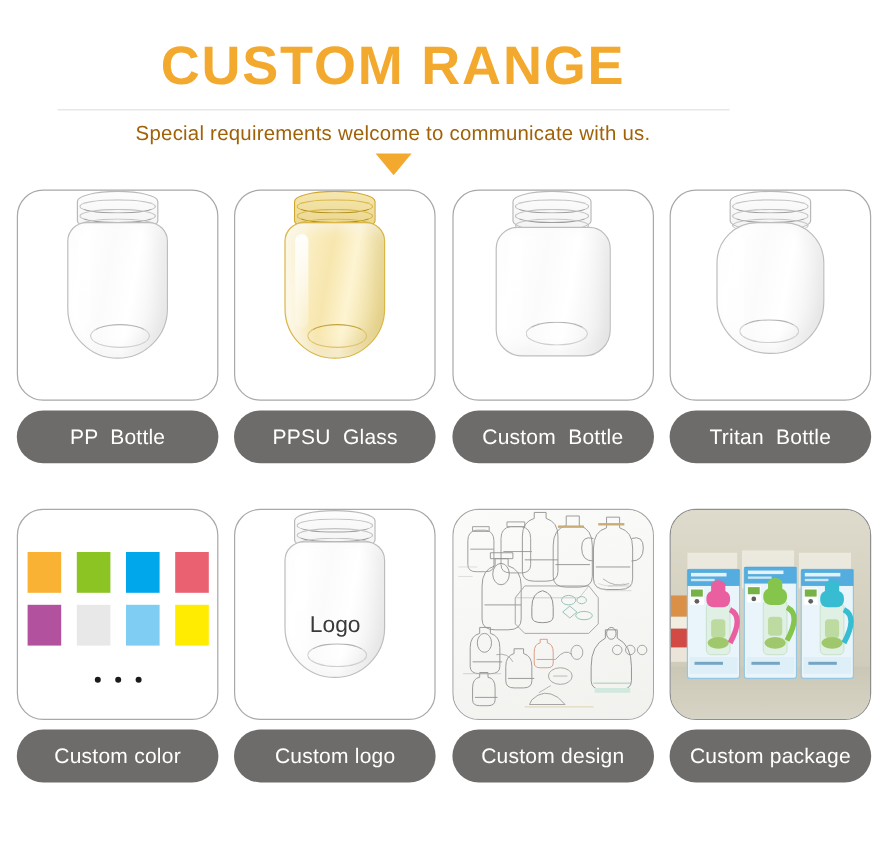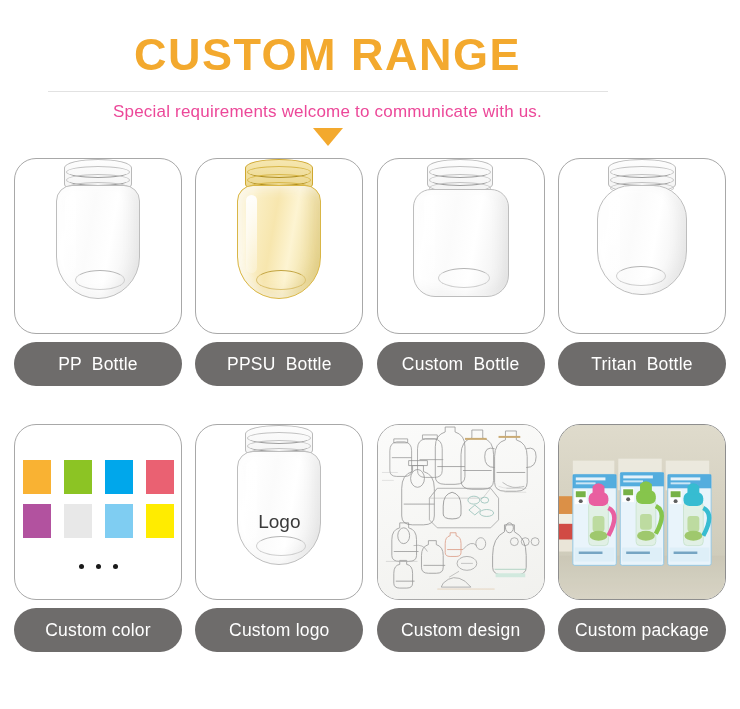--- a/index.html
+++ b/index.html
@@ -29,21 +29,21 @@
 
   .rule {
     width: 560px;
     height: 1px;
     background: #e2e2e2;
     margin: 13px auto 0 auto;
   }
 
   .subtitle {
     font-size: 17px;
-    color: #ec4899;
+    color: #a16207;
     margin-top: 10px;
     letter-spacing: 0.2px;
   }
 
   .arrow-wrap { margin-top: 6px; height: 22px; }
   .arrow {
     width: 0; height: 0;
     margin: 0 auto;
     border-left: 15px solid transparent;
     border-right: 15px solid transparent;
@@ -271,21 +271,21 @@
             <div class="bottle ppsu">
               <div class="neck"></div>
               <div class="thread t1"></div>
               <div class="thread t2"></div>
               <div class="thread t3"></div>
               <div class="body"></div>
               <div class="gloss"></div>
             </div>
           </div>
         </div>
-        <div class="pill">PPSU  Bottle</div>
+        <div class="pill">PPSU  Glass</div>
       </div>
 
       <div class="cell">
         <div class="card">
           <div class="bottle-stage">
             <div class="bottle glass">
               <div class="neck"></div>
               <div class="thread t1"></div>
               <div class="thread t2"></div>
               <div class="thread t3"></div>

